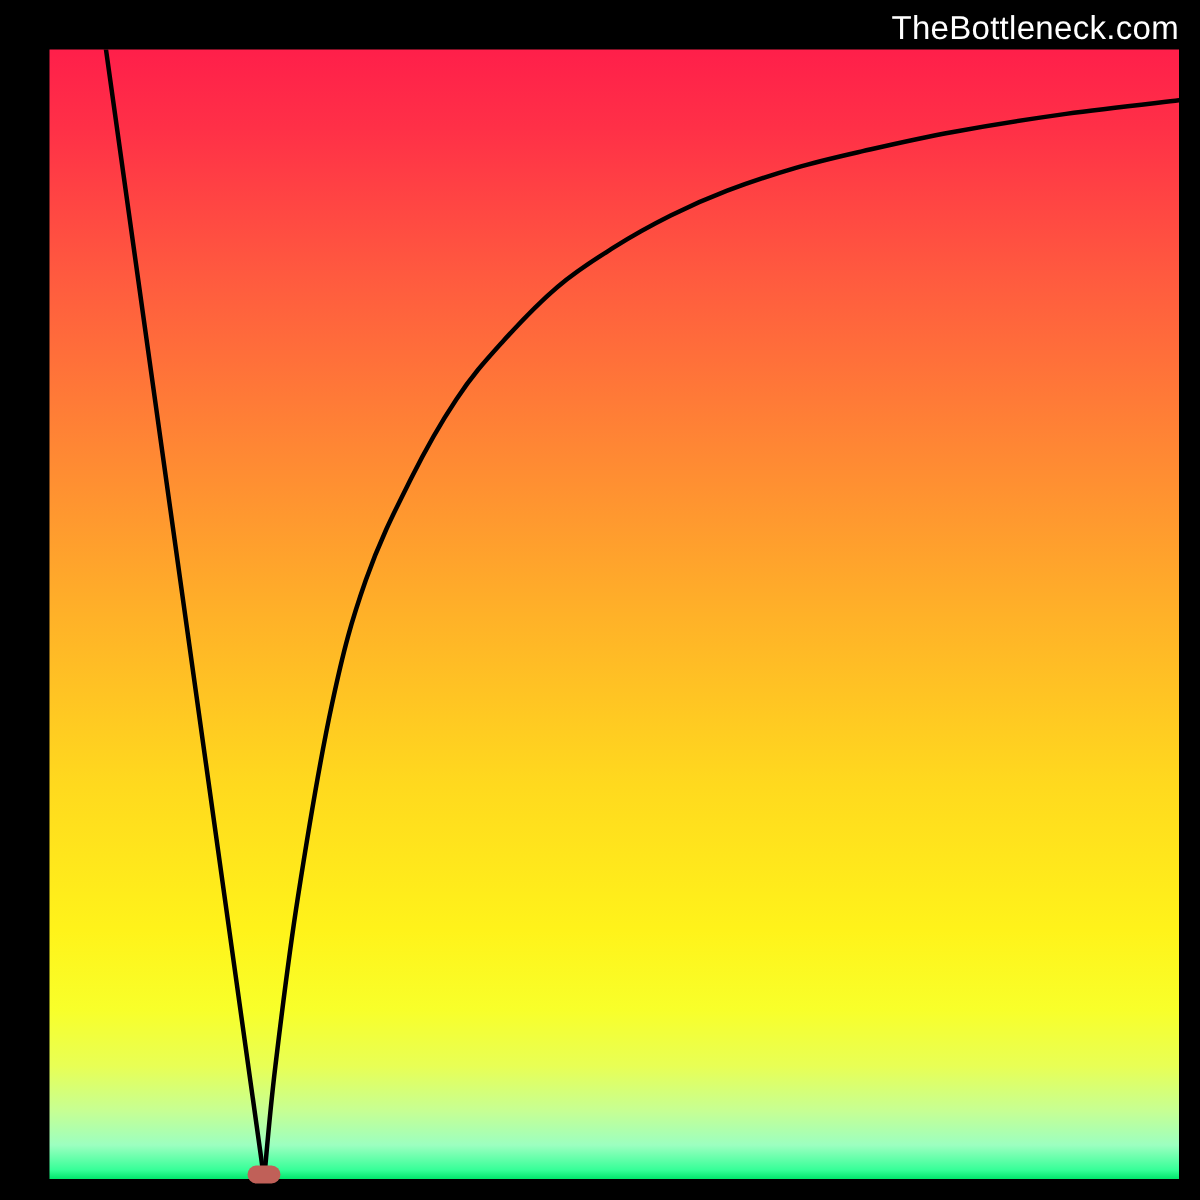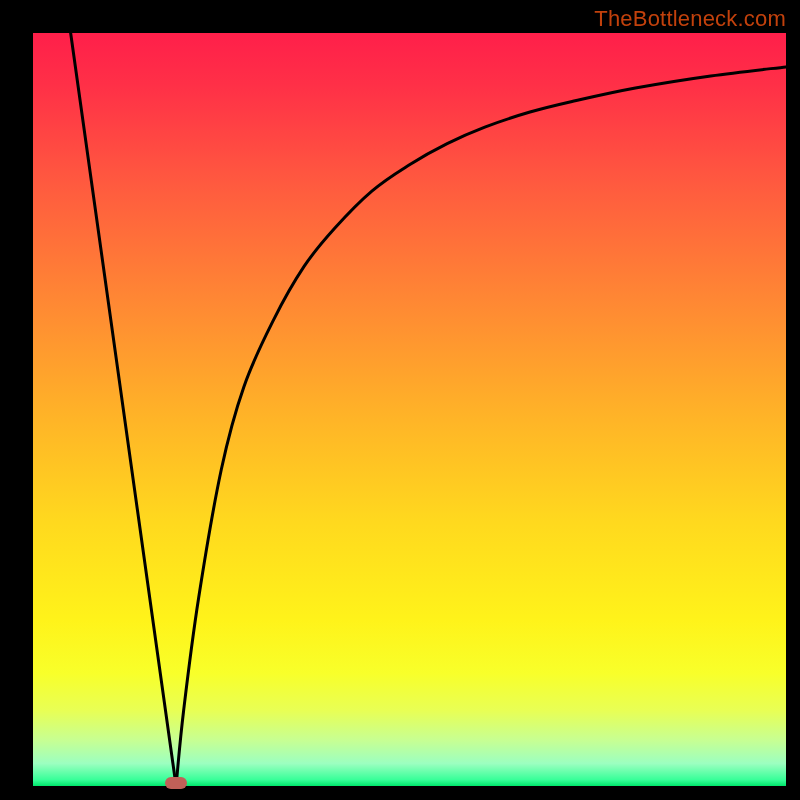--- a/index.html
+++ b/index.html
@@ -38,21 +38,21 @@
       #c6ff94 94%,
       #9cffc0 97%,
       #36ff98 99.2%,
       #00e66b 100%
     );
   }
   .watermark {
     position: absolute;
     top: 6px;
     right: 14px;
-    color: #c2410c;
+    color: #ffffff;
     font-size: 22px;
     letter-spacing: 0.2px;
     font-weight: 400;
     user-select: none;
   }
   svg.curve {
     position: absolute;
     left: 0;
     top: 0;
     width: 753px;

